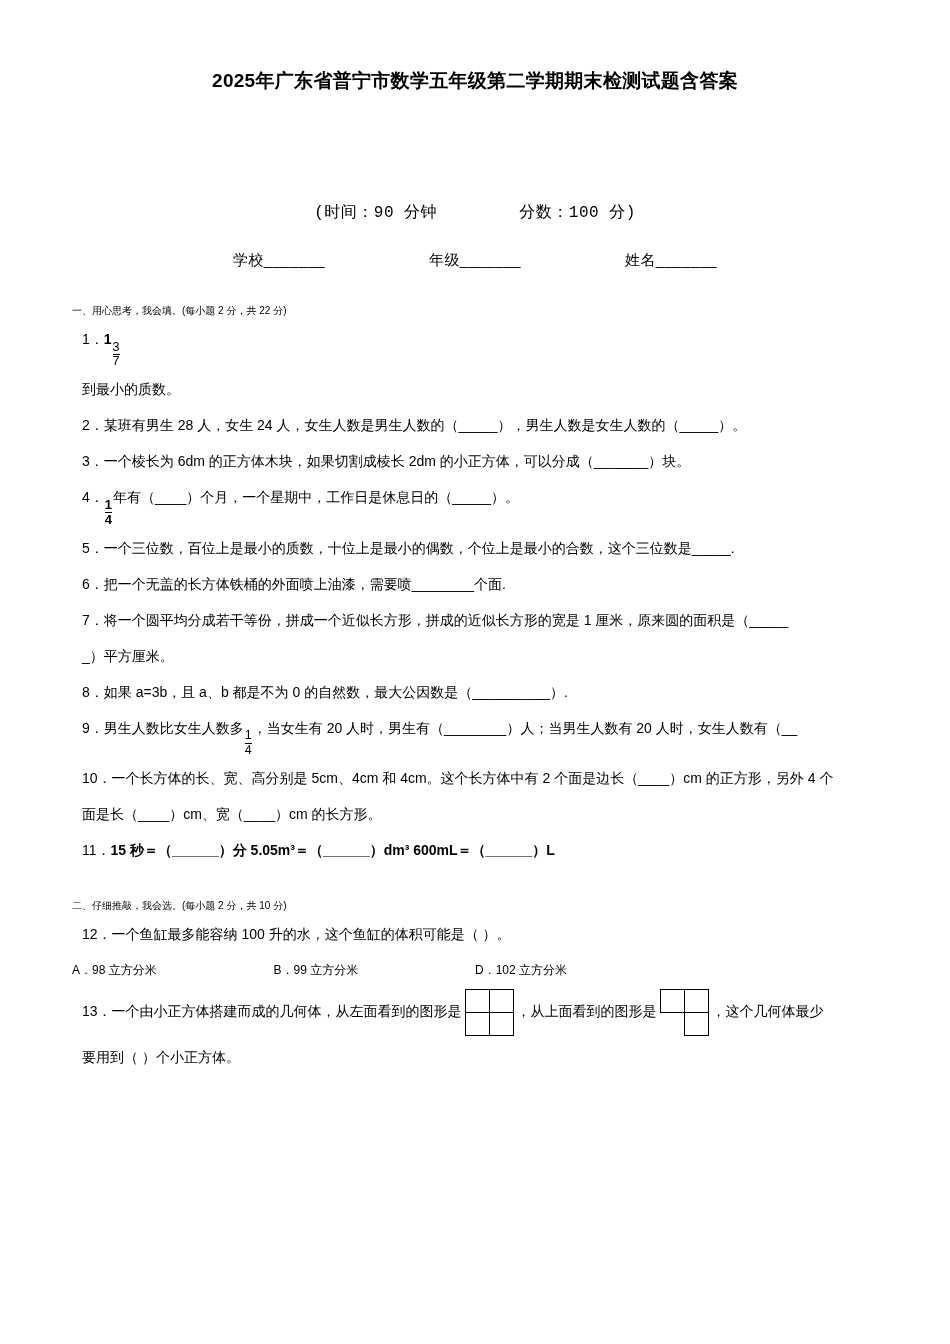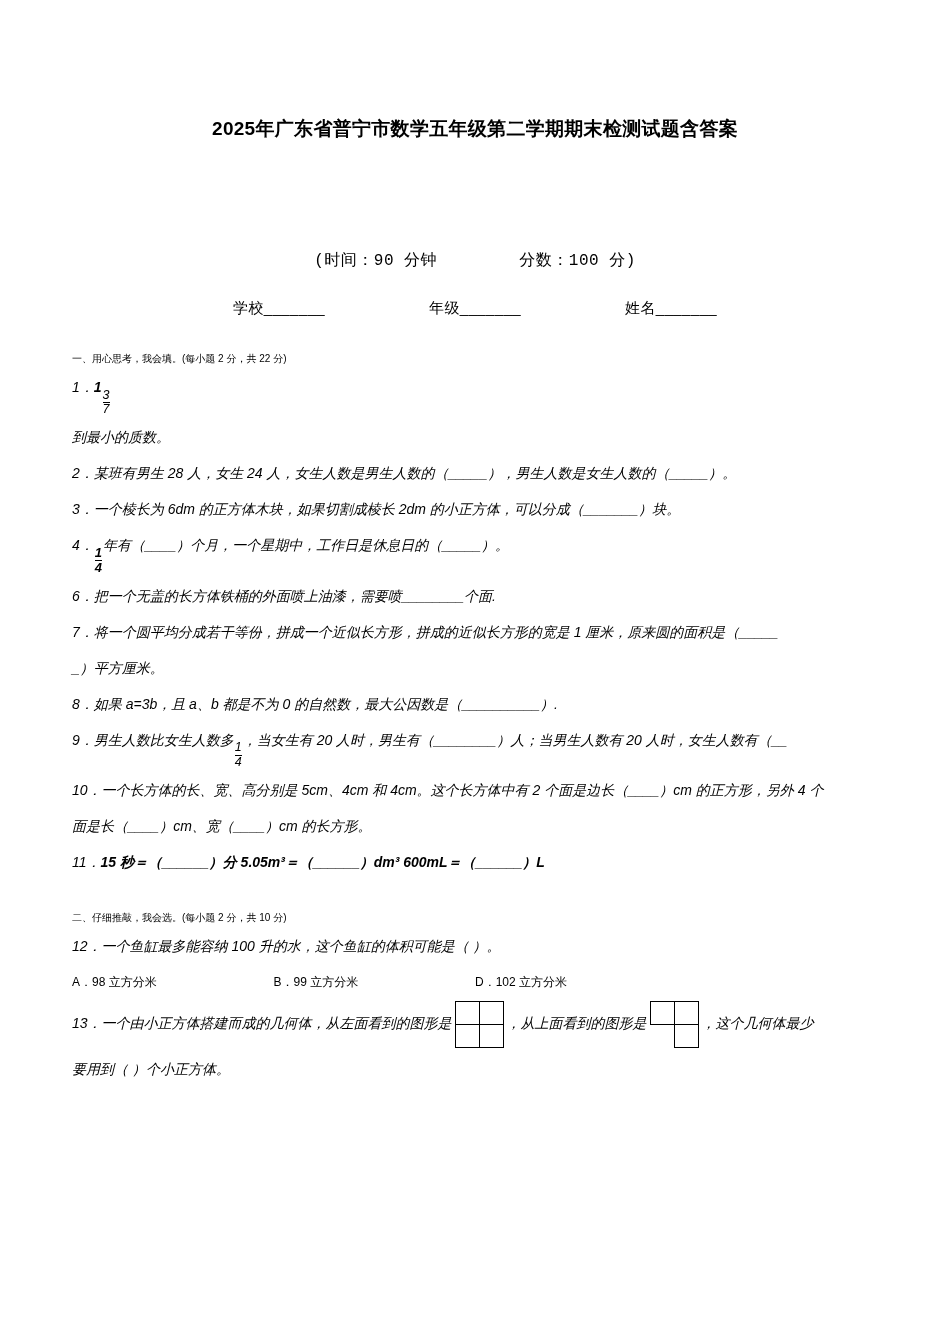--- a/index.html
+++ b/index.html
@@ -20,21 +20,21 @@
     box-sizing: border-box;
     padding: 0 72px;
     position: relative;
   }
   .doc-title {
     text-align: center;
     font-family: "Liberation Sans", sans-serif;
     font-weight: bold;
     font-size: 19px;
     letter-spacing: 0.3px;
-    margin-top: 116px;
+    margin-top: 68px;
     margin-bottom: 0;
     white-space: nowrap;
   }
   .meta-line {
     text-align: center;
     font-family: Liberation Mono, monospace;
     font-size: 16px;
     margin-top: 108px;
     letter-spacing: 0.5px;
   }
@@ -54,23 +54,22 @@
   .section-head {
     font-family: "Liberation Sans", sans-serif;
     font-size: 10px;
     margin-top: 34px;
     margin-bottom: 2px;
   }
   .q {
     font-family: "Liberation Sans", sans-serif;
     font-size: 14px;
     line-height: 30px;
-    margin: 6px 0 0 0;
+    margin: 6px 0 0 10px;
     text-align: justify;
-    font-style: italic;
   }
   .q .num {
     display: inline;
   }
   .frac {
     display: inline-flex;
     flex-direction: column;
     vertical-align: -0.55em;
     text-align: center;
     font-size: 12.5px;
@@ -148,20 +147,23 @@
     <span class="num">3．</span><span>一个棱长为 6dm 的正方体木块，如果切割成棱长 2dm 的小正方体，可以分成（_______）块。</span>
   </div>
 
   <div class="q">
     <span class="num">4．</span><span class="frac bold">
         <span class="numr">1</span>
         <span class="den">4</span>
       </span><span>年有（____）个月，一个星期中，工作日是休息日的（_____）。</span>
   </div>
 
+  <div class="q">
+    <span class="num">5．</span><span>一个三位数，百位上是最小的质数，十位上是最小的偶数，个位上是最小的合数，这个三位数是_____.</span>
+  </div>
 
   <div class="q">
     <span class="num">6．</span><span>把一个无盖的长方体铁桶的外面喷上油漆，需要喷________个面.</span>
   </div>
 
   <div class="q">
     <span class="num">7．</span><span>将一个圆平均分成若干等份，拼成一个近似长方形，拼成的近似长方形的宽是 1 厘米，原来圆的面积是（_____</span>
   </div>
   <div class="q">
     <span>_）平方厘米。</span>

